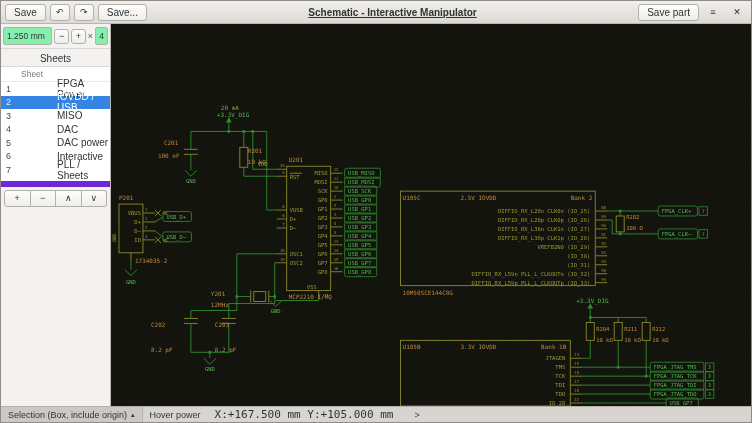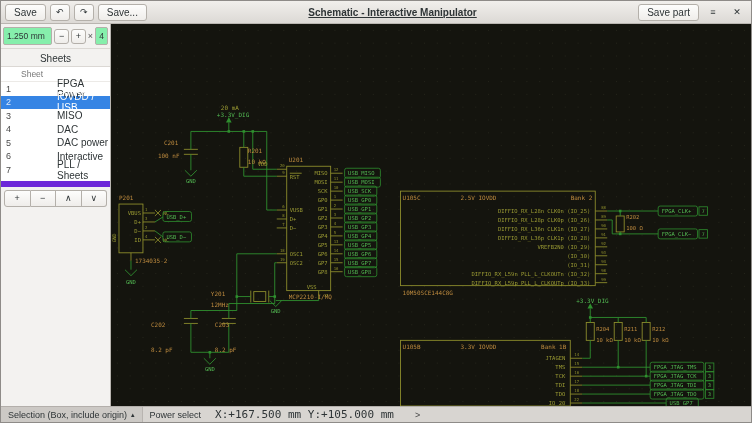--- a/index.html
+++ b/index.html
@@ -389,18 +389,18 @@
           </g>
       </svg>
     </div>
   </div>
 
   <div class="statusbar">
     <div class="sb-seg mode">
       <span>Selection (Box, include origin)</span>
       <span class="sb-arrow">▴</span>
     </div>
-    <div class="sb-seg">Power select</div>
+    <div class="sb-seg">Hover power</div>
     <div class="sb-seg sb-coords">X:+167.500 mm Y:+105.000 mm</div>
     <div class="sb-exp">&gt;</div>
   </div>
 
 </div>
 
 </body></html>

